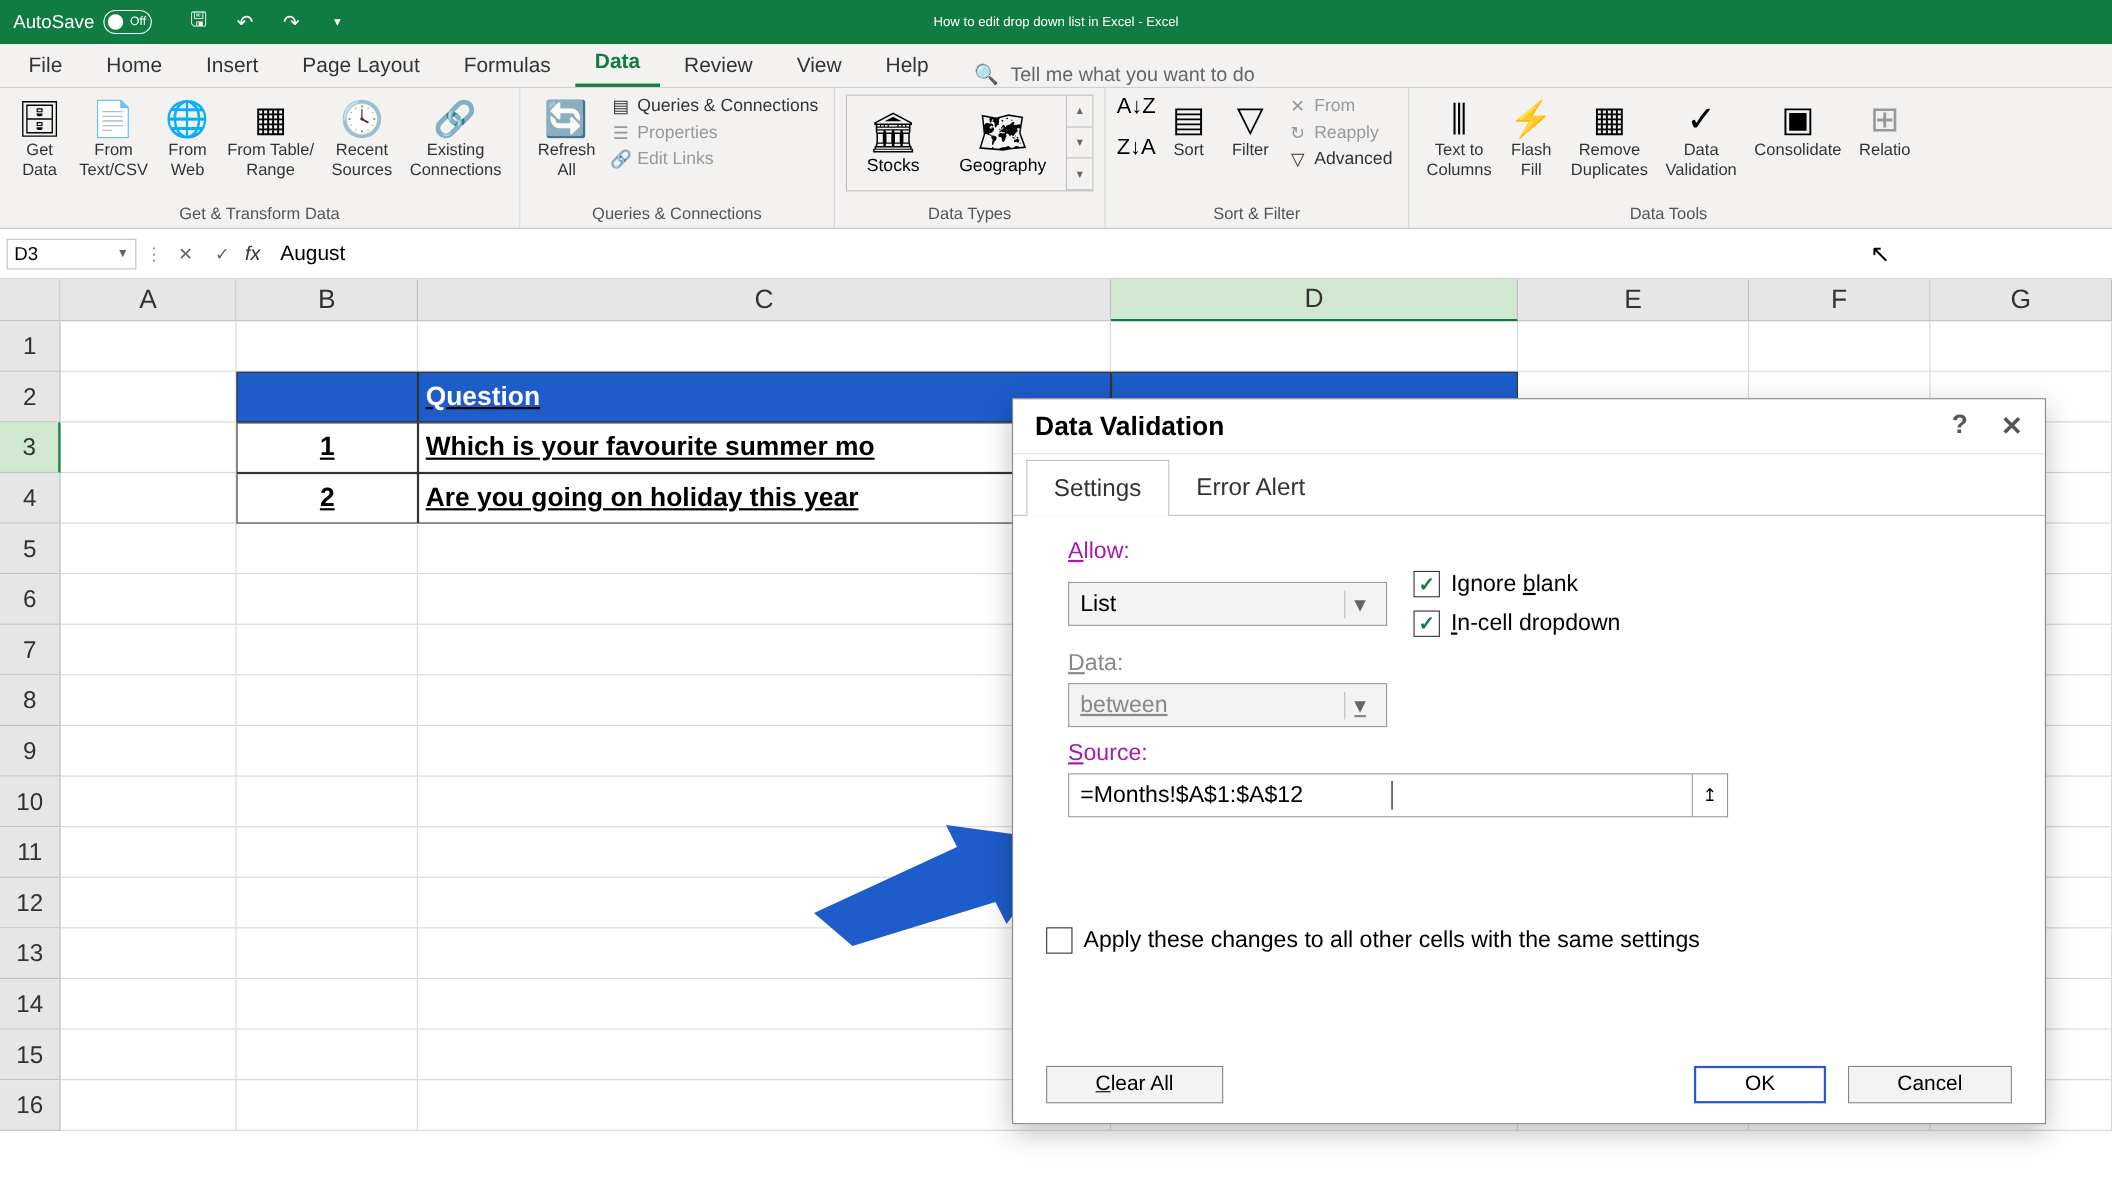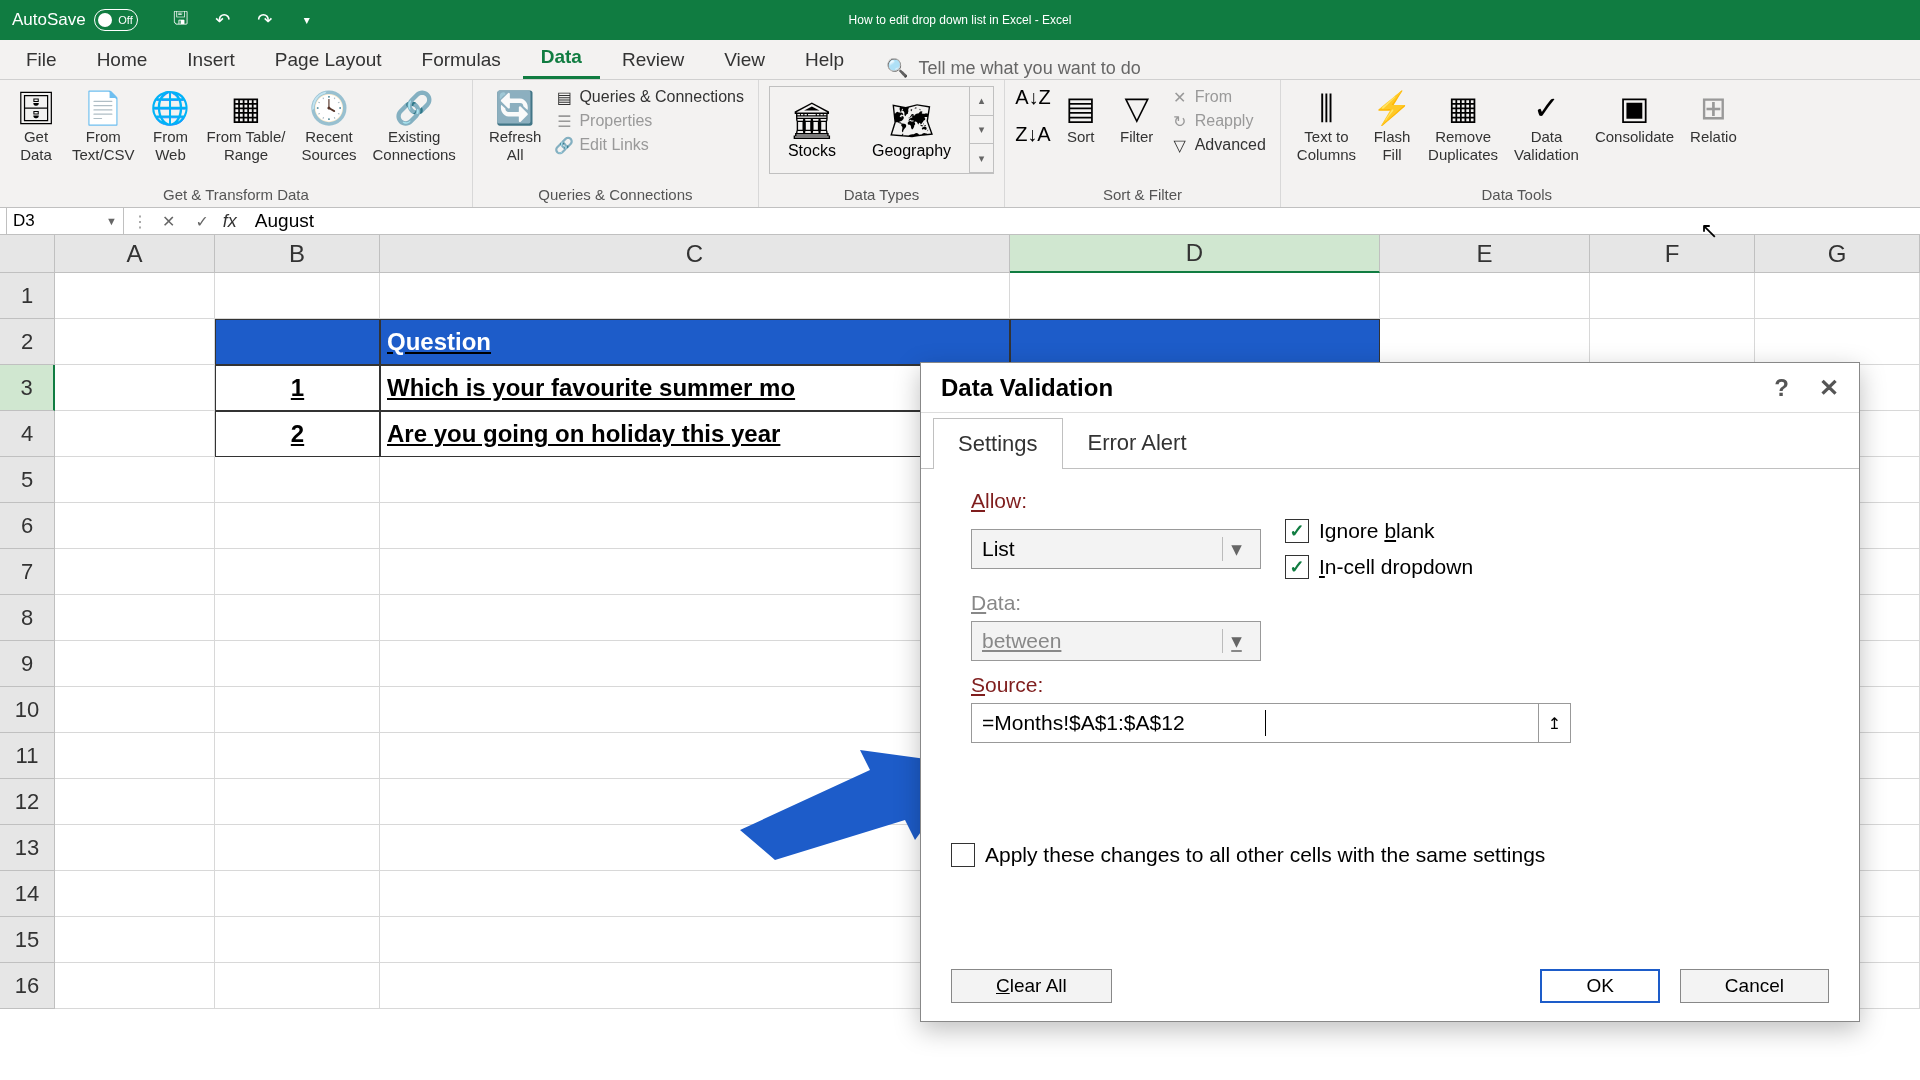--- a/index.html
+++ b/index.html
@@ -31,21 +31,21 @@
 .ribbon-small { display: flex; align-items: center; gap: 6px; padding: 2px 4px; font-size: 16px; color: #333; }
 .ribbon-small-icon { width: 18px; height: 18px; display: inline-flex; align-items: center; justify-content: center; }
 .dt-gallery { border: 1px solid #c0c0c0; display: flex; height: 88px; align-items: center; }
 .dt-item { padding: 6px 18px; text-align: center; }
 .dt-icon { font-size: 36px; display: block; }
 .dt-label { font-size: 16px; }
 .dt-scroll { width: 24px; display: flex; flex-direction: column; border-left: 1px solid #c0c0c0; height: 100%; }
 .dt-scroll div { flex: 1; display: flex; align-items: center; justify-content: center; border-bottom: 1px solid #c0c0c0; font-size: 11px; color: #666; }
 
 
-.formulabar { height: 27px; display: flex; align-items: center; border-bottom: 1px solid #c0c0c0; padding: 0 6px; gap: 8px; }
+.formulabar { height: 46px; display: flex; align-items: center; border-bottom: 1px solid #c0c0c0; padding: 0 6px; gap: 8px; }
 .namebox { width: 118px; height: 28px; border: 1px solid #c0c0c0; padding: 0 6px; font-size: 17px; display: flex; align-items: center; justify-content: space-between; }
 .fb-sep { color: #999; }
 .fb-icon { font-size: 16px; color: #666; padding: 0 6px; }
 .fb-fx { font-style: italic; font-size: 18px; color: #333; }
 .fb-input { flex: 1; padding: 0 10px; font-size: 19px; }
 
 
 .sheet { position: relative; }
 .corner { position: absolute; left: 0; top: 0; width: 55px; height: 38px; background: #e6e6e6; border-right: 1px solid #c0c0c0; border-bottom: 1px solid #c0c0c0; }
 .colheads { position: absolute; top: 0; left: 55px; display: flex; height: 38px; }
@@ -65,21 +65,21 @@
 
 .dialog { position: absolute; left: 920px; top: 362px; width: 940px; height: 660px; background: #fff; border: 1px solid #888; box-shadow: 0 8px 24px rgba(0,0,0,0.25); }
 .dlg-title { height: 50px; display: flex; align-items: center; padding: 0 20px; font-size: 24px; font-weight: 600; justify-content: space-between; border-bottom: 1px solid #ddd; }
 .dlg-title-right { display: flex; gap: 30px; font-size: 24px; color: #555; }
 .dlg-tabs { display: flex; padding: 4px 12px 0 12px; border-bottom: 1px solid #c0c0c0; }
 .dlg-tab { padding: 12px 24px; font-size: 22px; color: #333; border: 1px solid transparent; border-bottom: none; cursor: pointer; }
 .dlg-tab.active { border-color: #c0c0c0; background: #fff; position: relative; top: 1px; }
 .dlg-body { padding: 20px 30px; }
 .dlg-section { font-size: 21px; color: #444; margin-bottom: 18px; }
 .dlg-row { display: flex; align-items: center; margin-bottom: 12px; gap: 24px; }
-.dlg-label { font-size: 21px; color: #7f1d1d; margin-bottom: 6px; }
+.dlg-label { font-size: 21px; color: #a21caf; margin-bottom: 6px; }
 .dlg-combo { width: 290px; height: 40px; border: 1px solid #999; display: flex; align-items: center; justify-content: space-between; padding: 0 10px; font-size: 21px; background: #f3f3f3; }
 .dlg-combo.disabled { color: #888; text-decoration: underline; }
 .dlg-combo-arrow { width: 28px; text-align: center; border-left: 1px solid #bbb; color: #666; }
 .dlg-check { display: flex; align-items: center; gap: 10px; font-size: 21px; }
 .chk { width: 24px; height: 24px; border: 1.5px solid #333; display: flex; align-items: center; justify-content: center; font-size: 18px; color: #107c41; font-weight: bold; }
 .src-wrap { display: flex; align-items: center; width: 600px; }
 .src-input { flex: 1; height: 40px; border: 1px solid #999; padding: 0 10px; font-size: 21px; display: flex; align-items: center; }
 .src-btn { width: 32px; height: 40px; border: 1px solid #999; border-left: none; display: flex; align-items: center; justify-content: center; font-size: 16px; }
 .text-cursor { display: inline-block; width: 1px; height: 26px; background: #000; margin-left: 80px; vertical-align: middle; }
 .dlg-buttons { position: absolute; bottom: 18px; left: 0; right: 0; display: flex; justify-content: space-between; padding: 0 30px; }

